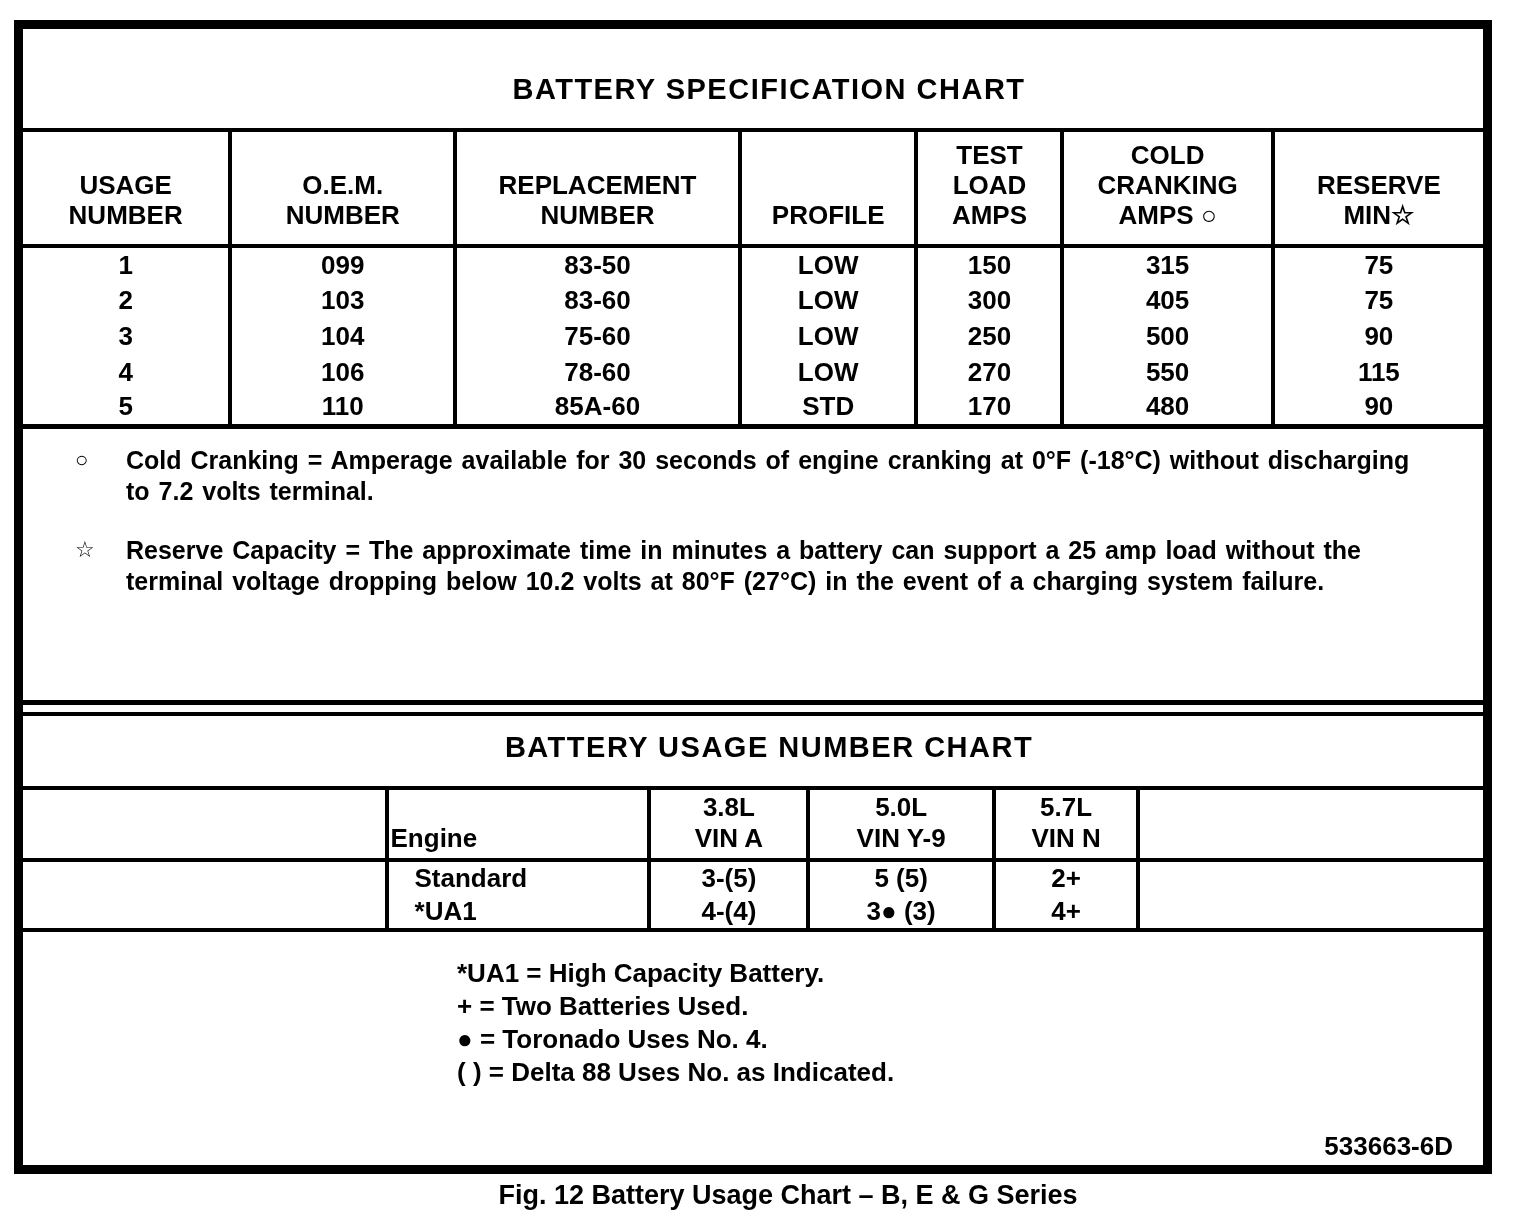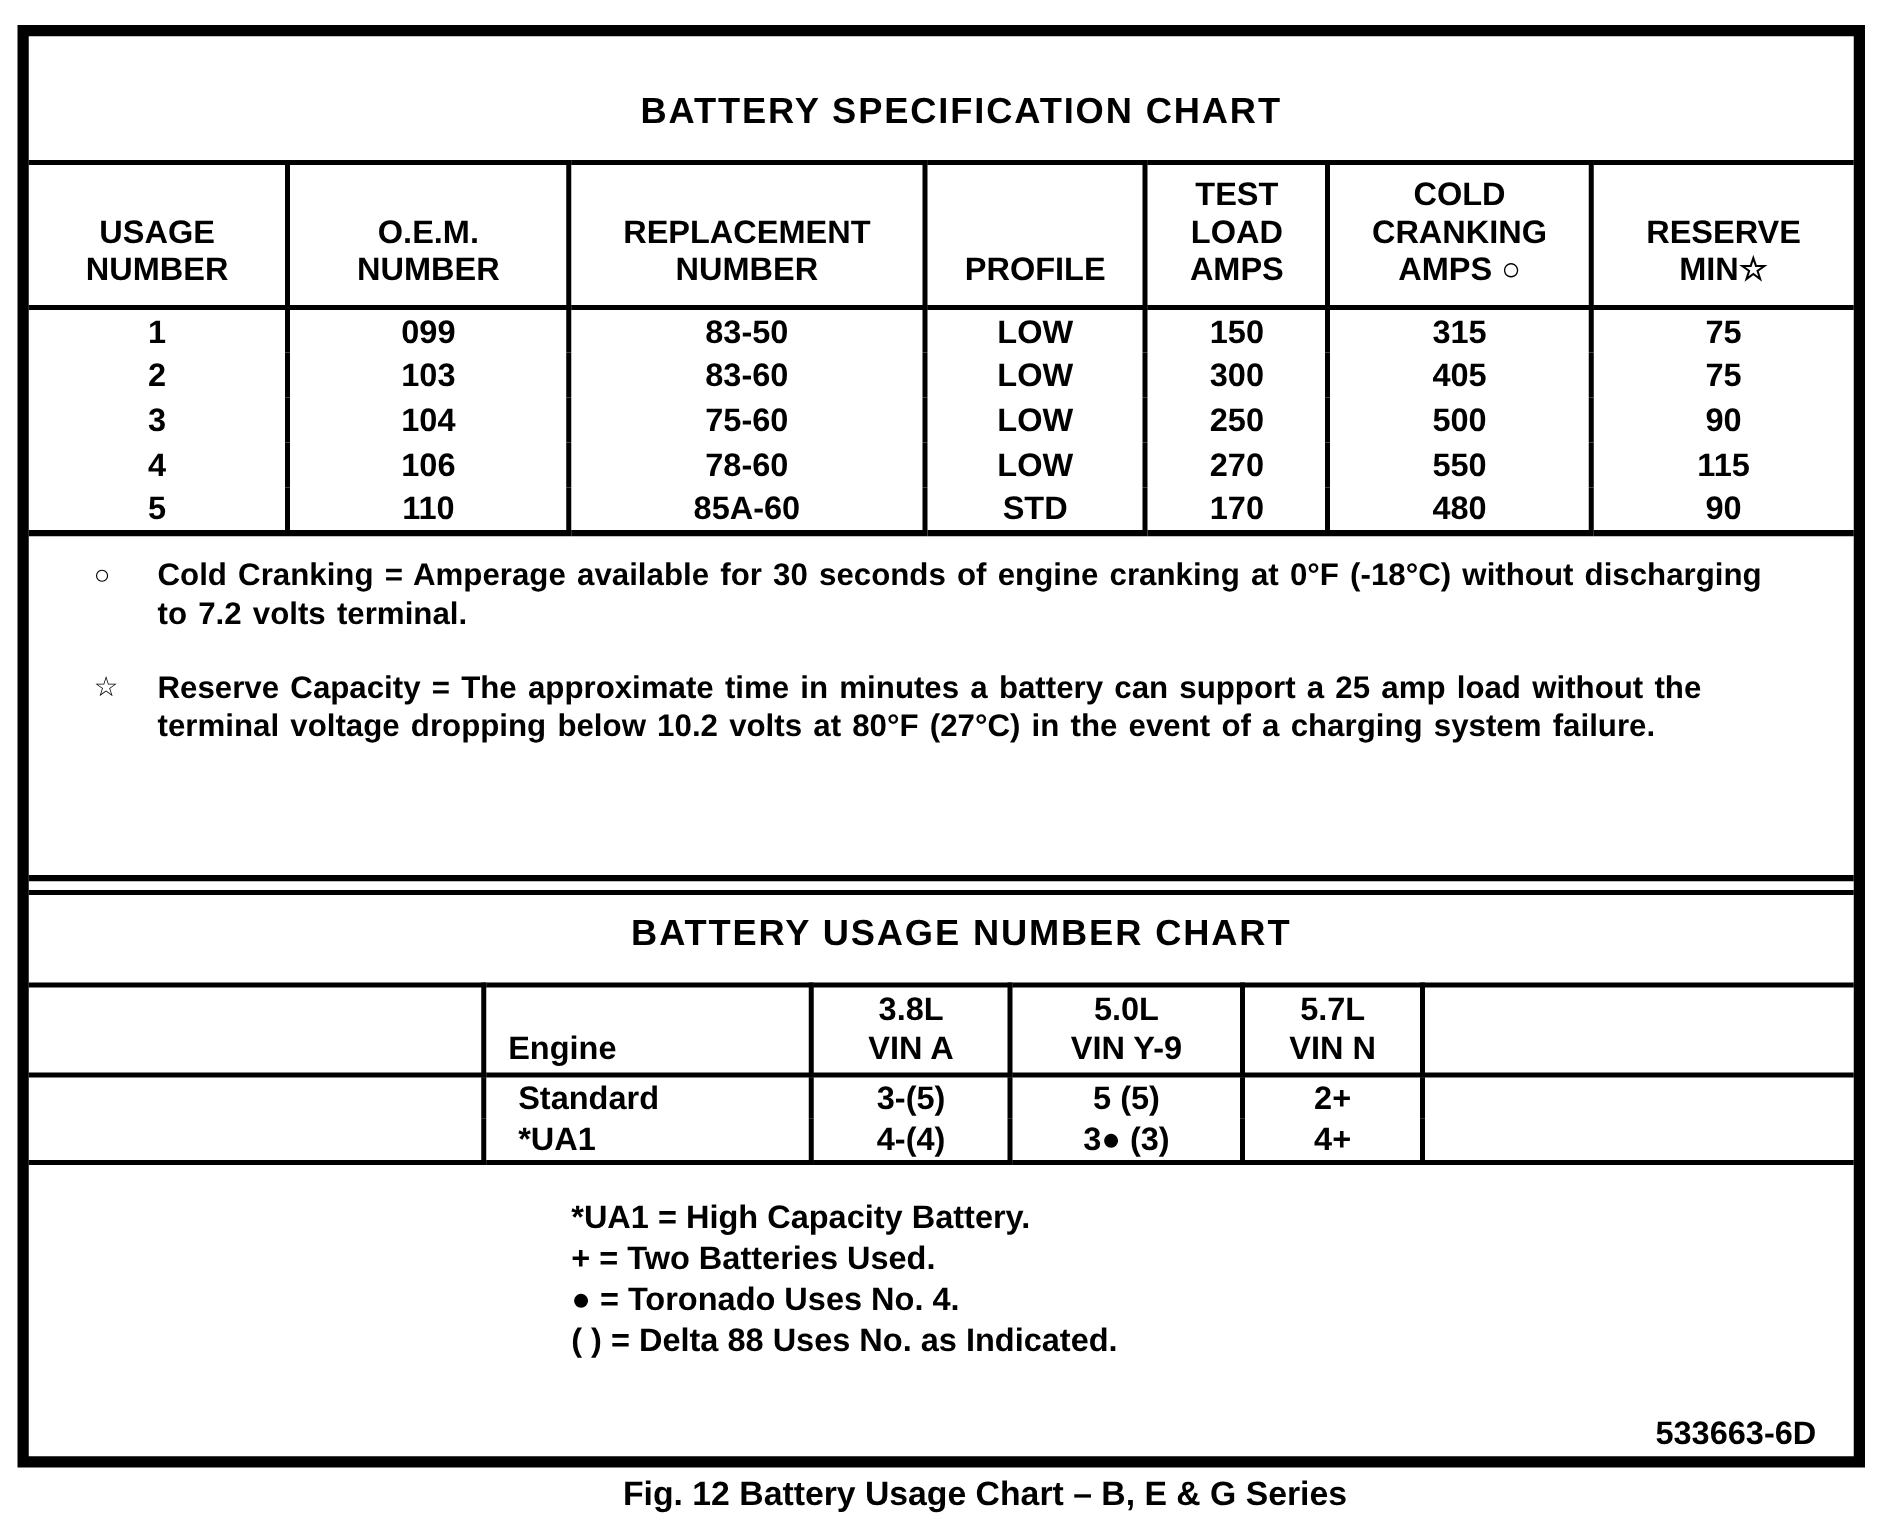--- a/index.html
+++ b/index.html
@@ -104,21 +104,21 @@
   .usage thead tr { height: 72px; }
   .usage thead th {
     border: 4px solid #000;
     vertical-align: bottom;
     padding-bottom: 4px;
     font-size: 26px;
     line-height: 31px;
   }
   .usage thead th:first-child { border-left: none; }
   .usage thead th:last-child { border-right: none; }
-  .usage thead th.eng { text-align: left; padding-left: 18px; }
+  .usage thead th.eng { text-align: left; padding-left: 2px; }
   .usage tbody tr { height: 35px; }
   .usage tbody td {
     border-left: 4px solid #000;
     border-right: 4px solid #000;
     border-top: none;
     border-bottom: none;
     font-size: 26px;
   }
   .usage tbody td:first-child { border-left: none; }
   .usage tbody td:last-child { border-right: none; }

